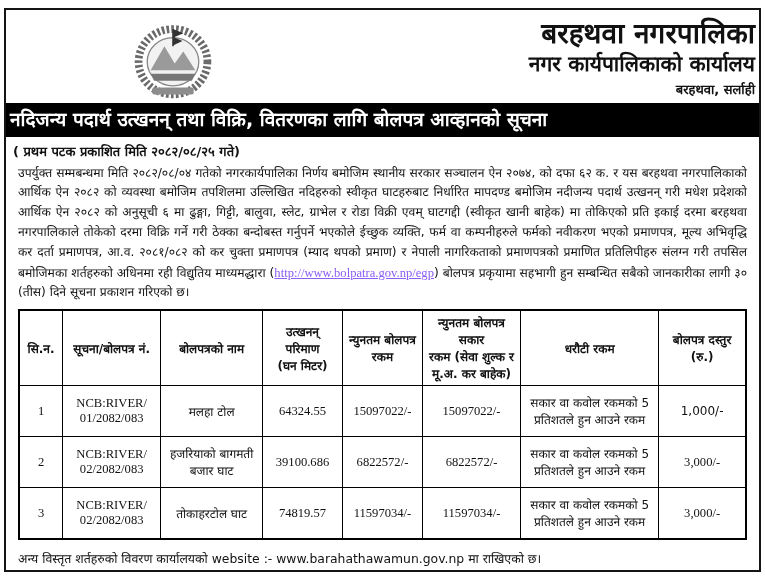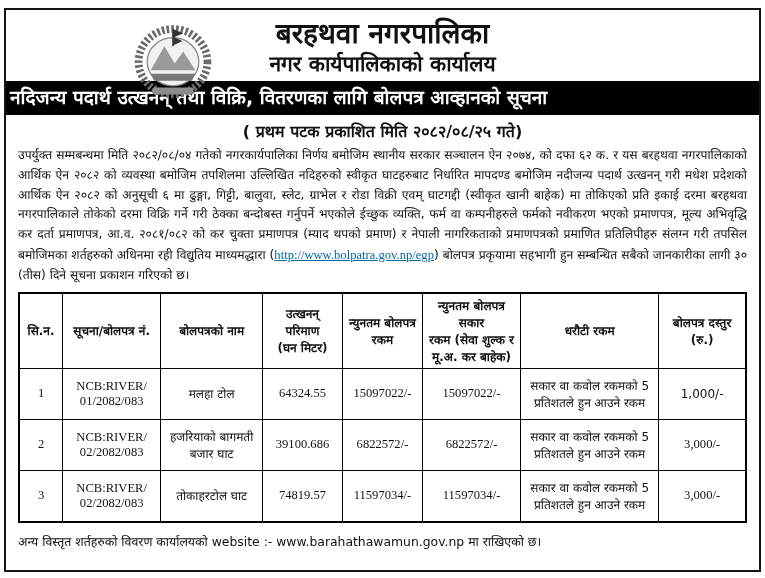--- a/index.html
+++ b/index.html
@@ -19,37 +19,37 @@
     font-family:"DejaVu Sans",sans-serif;
   }
   .watermark .w2{margin-left:10px;}
   .wm-swoosh{
     position:absolute;left:520px;top:352px;width:60px;height:16px;
     border-bottom:4px solid #f3bd8c;border-radius:0 0 60% 60%;
     opacity:.6;pointer-events:none;z-index:0;
   }
   .content{position:relative;z-index:1;}
   
-  .doc-header{position:relative;text-align:center;padding:6px 4px 4px;}
+  .doc-header{position:relative;text-align:right;padding:6px 4px 4px;}
   .emblem{position:absolute;left:124px;top:6px;width:86px;height:88px;}
   .org-name{font-size:28px;font-weight:bold;margin:2px 0 0;line-height:1.15;}
   .office-name{font-size:21px;font-weight:bold;margin:2px 0 0;line-height:1.2;}
   .addr{font-size:13px;font-weight:bold;margin:4px 0 0;line-height:1.35;}
   
   .banner{
     background:#000;color:#fff;
     font-size:19px;font-weight:bold;padding:5px 4px 6px;line-height:1.2;
   }
-  .pubdate{text-align:center;font-size:16px;font-weight:bold;margin:5px 7px 2px;}
+  .pubdate{font-size:13px;font-weight:bold;margin:5px 7px 2px;}
   
   .body-text{
     margin:4px 12px 6px;font-size:12.2px;line-height:1.62;
     text-align:justify;
   }
-  .inline-link{color:#0369a1;text-decoration:underline;cursor:pointer;}
+  .inline-link{color:#8b5cf6;text-decoration:underline;cursor:pointer;}
   
   table.notice{
     width:729px;margin:4px auto 0;border-collapse:collapse;
     border:2px solid #000;table-layout:fixed;font-size:12px;
   }
   table.notice th,table.notice td{
     border:1px solid #000;text-align:center;vertical-align:middle;
     padding:3px 4px;white-space:pre-line;background:transparent;
   }
   table.notice th{font-weight:bold;height:48px;}
@@ -75,20 +75,21 @@
         <ellipse cx="50" cy="52" rx="30" ry="28" fill="#f2f2f2" stroke="#888" stroke-width="1.5"></ellipse>
         <polygon points="24,62 40,34 52,54 62,40 76,62" fill="#9a9a9a"></polygon>
         <polygon points="24,66 76,66 72,74 28,74" fill="#777"></polygon>
         <line x1="50" y1="14" x2="50" y2="34" stroke="#444" stroke-width="2"></line>
         <polygon points="50,14 62,19 50,24" fill="#333"></polygon>
         <polygon points="50,23 61,28 50,33" fill="#333"></polygon>
         <rect x="26" y="82" width="48" height="8" rx="2" fill="#8d8d8d"></rect>
       </svg>
       <div class="org-name">बरहथवा नगरपालिका</div>
       <div class="office-name">नगर कार्यपालिकाको कार्यालय</div>
+      <div class="addr">बरहथवा, सर्लाही</div>
     </div>
 
     <div class="banner" style="background: rgb(0, 0, 0); color: rgb(255, 255, 255);">नदिजन्य पदार्थ उत्खनन् तथा विक्रि, वितरणका लागि बोलपत्र आव्हानको सूचना</div>
     <div class="pubdate">( प्रथम पटक प्रकाशित मिति २०८२/०८/२५ गते)</div>
 
     <div class="body-text">
       <span>उपर्युक्त सम्मबन्धमा मिति २०८२/०८/०४ गतेको नगरकार्यपालिका निर्णय बमोजिम स्थानीय सरकार सञ्चालन ऐन २०७४, को दफा ६२ क. र यस बरहथवा नगरपालिकाको आर्थिक ऐन २०८२ को व्यवस्था बमोजिम तपशिलमा उल्लिखित नदिहरुको स्वीकृत घाटहरुबाट निर्धारित मापदण्ड बमोजिम नदीजन्य पदार्थ उत्खनन् गरी मधेश प्रदेशको आर्थिक ऐन २०८२ को अनुसूची ६ मा ढुङ्गा, गिट्टी, बालुवा, स्लेट, ग्राभेल र रोडा विक्री एवम् घाटगद्दी (स्वीकृत खानी बाहेक) मा तोकिएको प्रति इकाई दरमा बरहथवा नगरपालिकाले तोकेको दरमा विक्रि गर्ने गरी ठेक्का बन्दोबस्त गर्नुपर्ने भएकोले ईच्छुक व्यक्ति, फर्म वा कम्पनीहरुले फर्मको नवीकरण भएको प्रमाणपत्र, मूल्य अभिवृद्धि कर दर्ता प्रमाणपत्र, आ.व. २०८१/०८२  को कर चुक्ता प्रमाणपत्र (म्याद थपको प्रमाण) र नेपाली नागरिकताको प्रमाणपत्रको प्रमाणित प्रतिलिपीहरु संलग्न गरी तपसिल बमोजिमका शर्तहरुको अधिनमा रही विद्युतिय माध्यमद्धारा (</span><span class="inline-link latin">http://www.bolpatra.gov.np/egp</span><span>) बोलपत्र प्रकृयामा सहभागी हुन सम्बन्धित सबैको जानकारीका लागी ३० (तीस) दिने सूचना प्रकाशन गरिएको छ।</span>
     </div>
 
     <table class="notice">

